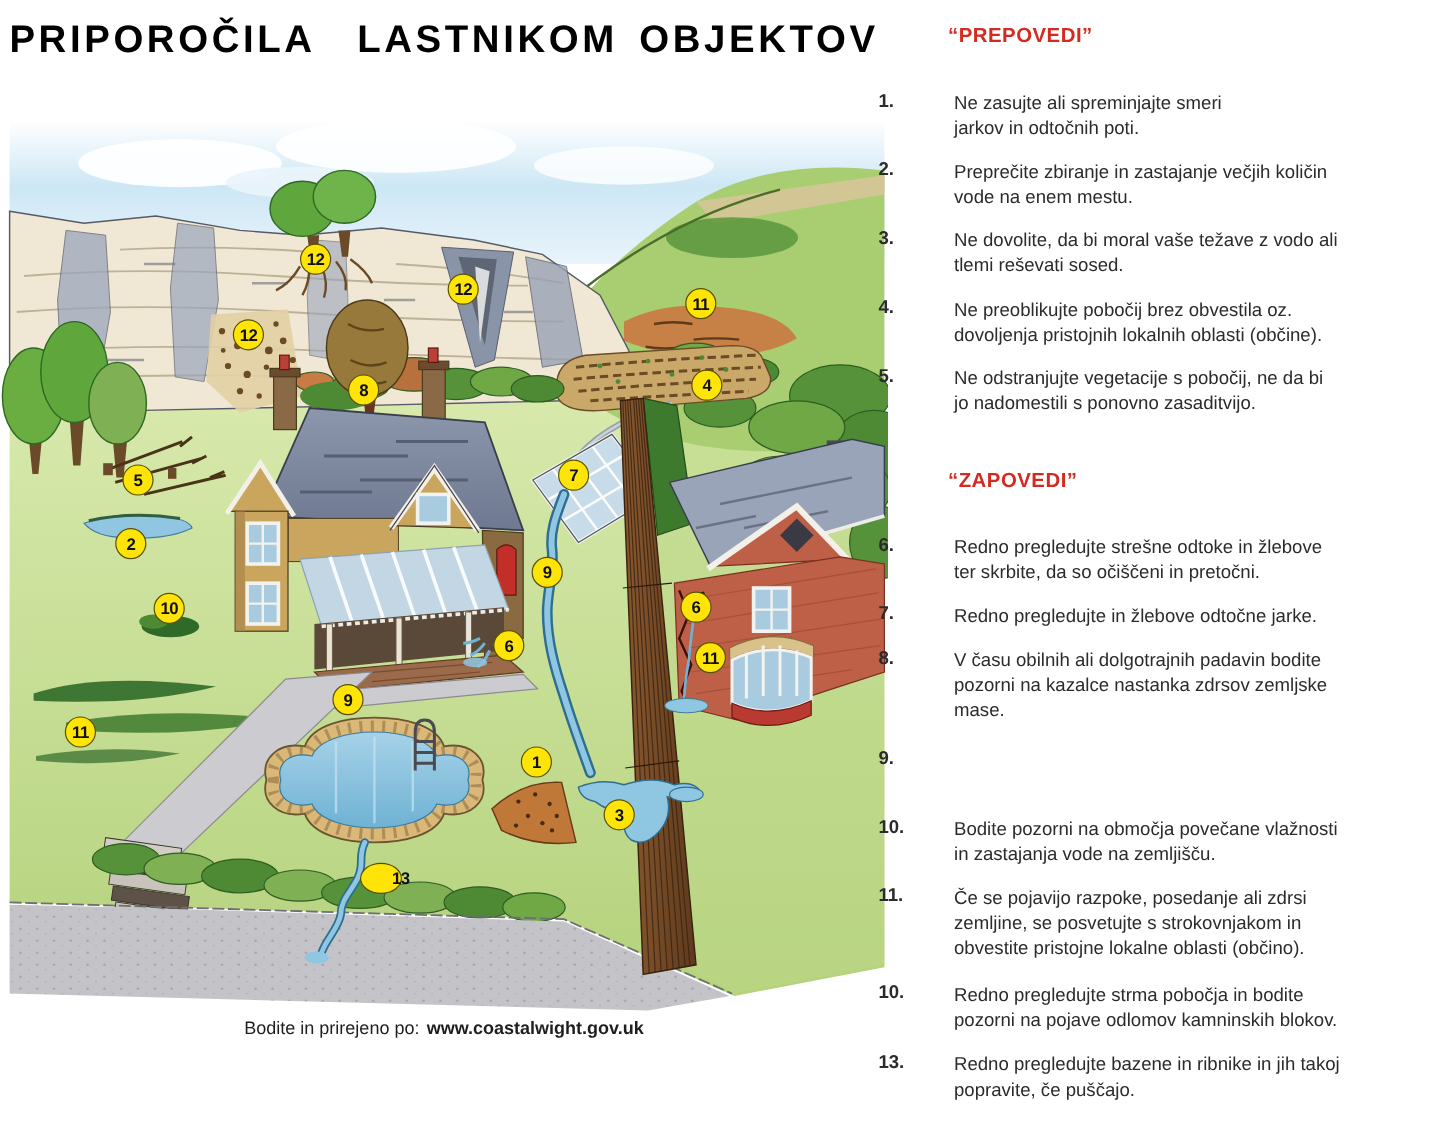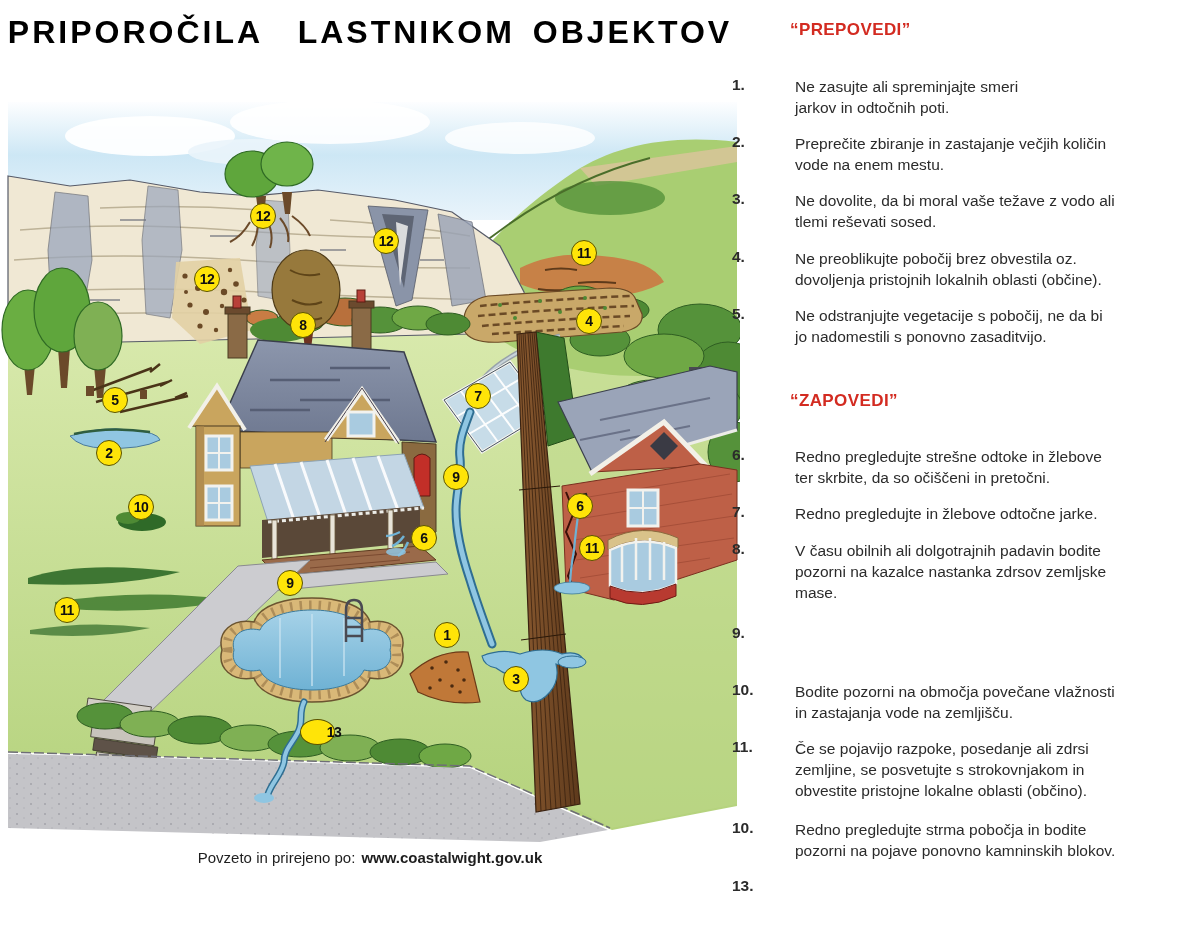--- a/index.html
+++ b/index.html
@@ -443,24 +443,26 @@
     </div>
     <div class="rule" style="top:738px">
       <span class="num">11.</span>
       <div class="txt">Če se pojavijo razpoke, posedanje ali zdrsi
 zemljine, se posvetujte s strokovnjakom in
 obvestite pristojne lokalne oblasti (občino).</div>
     </div>
     <div class="rule" style="top:819px">
       <span class="num">10.</span>
       <div class="txt">Redno pregledujte strma pobočja in bodite
-pozorni na pojave ponovno kamninskih blokov.</div>
+pozorni na pojave odlomov kamninskih blokov.</div>
     </div>
     <div class="rule" style="top:877px">
       <span class="num">13.</span>
+      <div class="txt">Redno pregledujte bazene in ribnike in jih takoj
+popravite, če puščajo.</div>
     </div>
   </aside>
 
   <div class="attribution">
-    <span>Povzeto in prirejeno po:</span><span class="url">www.coastalwight.gov.uk</span>
+    <span>Bodite in prirejeno po:</span><span class="url">www.coastalwight.gov.uk</span>
   </div>
 
 </div>
 
 </body></html>

